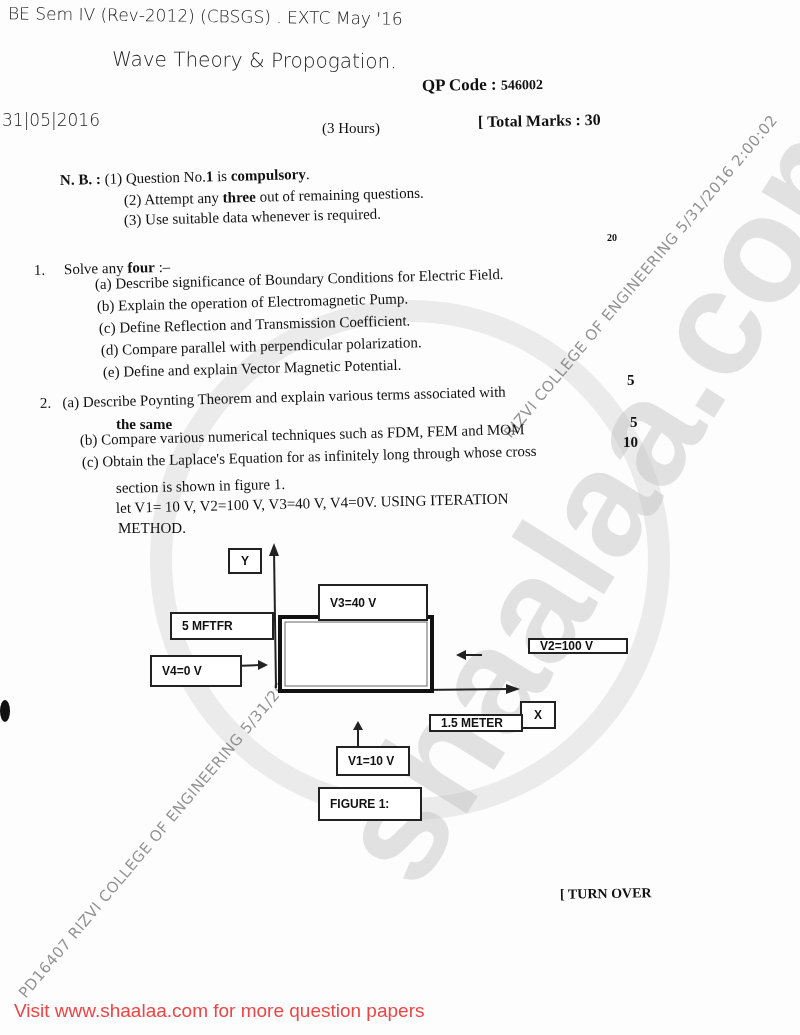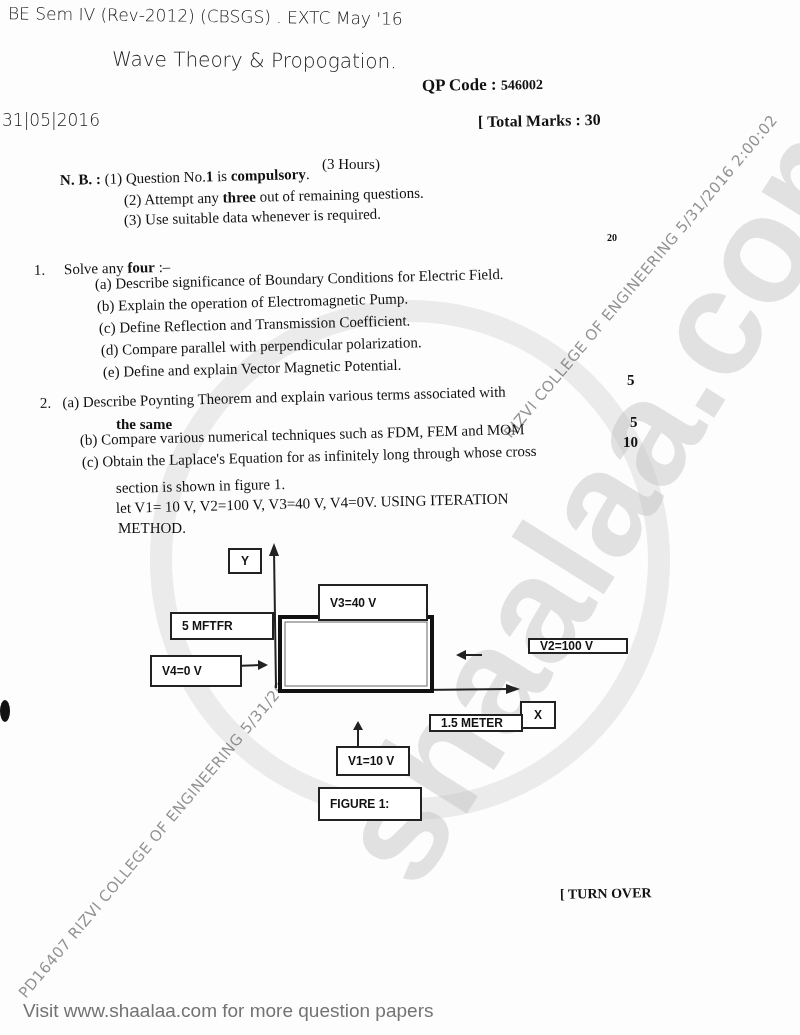--- a/index.html
+++ b/index.html
@@ -24,39 +24,39 @@
     position: absolute; color: rgba(110,110,110,0.75); font-family: "DejaVu Sans", sans-serif;
     font-size: 15px; letter-spacing: 0.5px; transform-origin: left top; white-space: nowrap;
   }
   .box {
     position: absolute; border: 2px solid #222; background: #fff;
     font-family: "Liberation Sans", sans-serif; font-weight: bold; font-size: 12px;
     display: flex; align-items: center; padding-left: 10px; box-sizing: border-box;
   }
   .q { font-size: 15px; }
   .qtext { transform: rotate(-1.4deg); transform-origin: left center; }
-  .footer { font-family: "Liberation Sans", sans-serif; font-size: 19px; color: #737373; margin-left: 9px; }
+  .footer { font-family: "Liberation Sans", sans-serif; font-size: 19px; color: #ef4444; }
 </style>
 </head>
 <body>
 
 <div class="watermark-circle"></div>
 <div class="watermark-text" style="left:300px; top:820px;">shaalaa.com</div>
 <div class="diag-stamp" style="left:500px; top:430px; transform: rotate(-50deg);">RIZVI COLLEGE OF ENGINEERING 5/31/2016 2:00:02</div>
 <div class="diag-stamp" style="left:15px; top:990px; transform: rotate(-50deg);">PD16407 RIZVI COLLEGE OF ENGINEERING 5/31/2016 2:00:02 PM</div>
 
 <div class="abs hand" style="left:8px; top:6px; font-size:17px; transform: rotate(0.8deg);">BE  Sem IV (Rev-2012)  (CBSGS) .   EXTC     May '16</div>
 <div class="abs hand" style="left:112px; top:48px; font-size:20px; transform: rotate(0.5deg);">Wave Theory &amp; Propogation.</div>
 <div class="abs hand" style="left:2px; top:102px; font-size:17px;margin-top:8px;">31|05|2016</div>
 
 <div class="abs serif bold" style="left:422px; top:75px; font-size:17px; transform: rotate(-1deg);">
   <span>QP Code :</span>
   <span style="font-size:14px;">546002</span>
 </div>
-<div class="abs serif" style="left:322px; top:120px; font-size:15px;margin-top:36px;">(3 Hours)</div>
+<div class="abs serif" style="left:322px; top:120px; font-size:15px;">(3 Hours)</div>
 <div class="abs serif bold" style="left:478px; top:112px; font-size:16px; transform: rotate(-1deg);">
   <span>[ Total Marks :</span>
   <span>30</span>
 </div>
 
 <div class="abs serif q qtext" style="left:60px; top:172px;">
   <b>N. B. :</b>
   <span>(1)</span>
   <span>Question No.</span><b>1</b><span> is </span><b>compulsory</b><span>.</span>
 </div>

